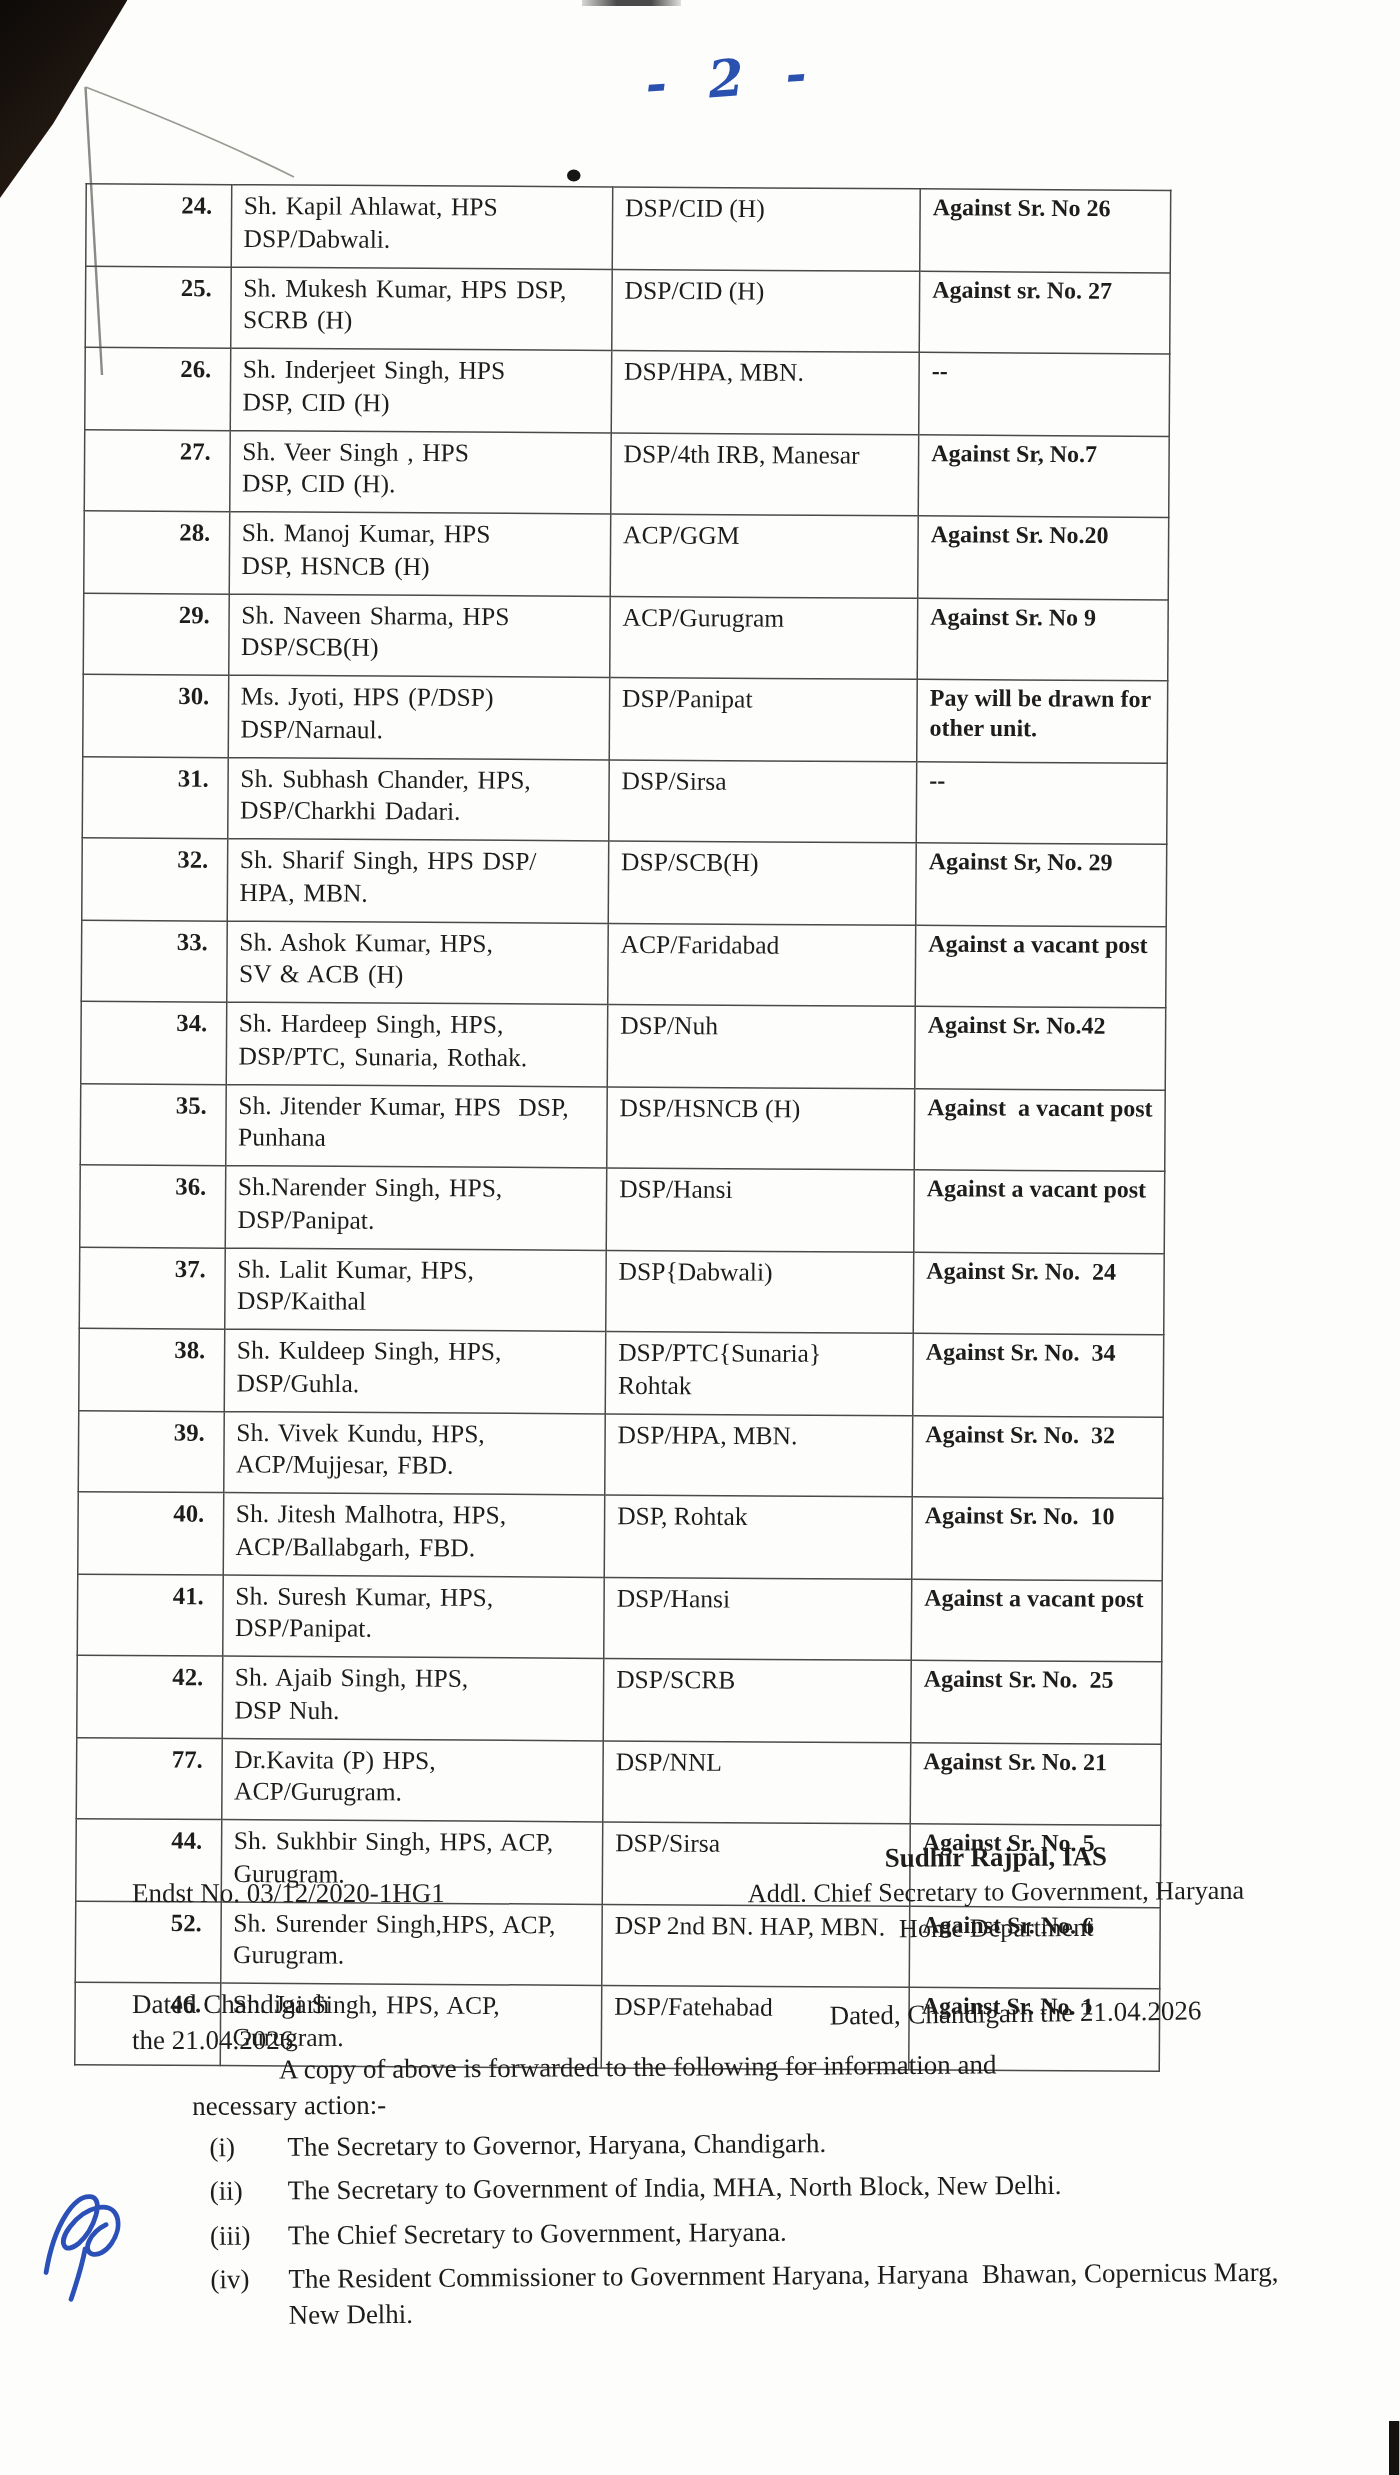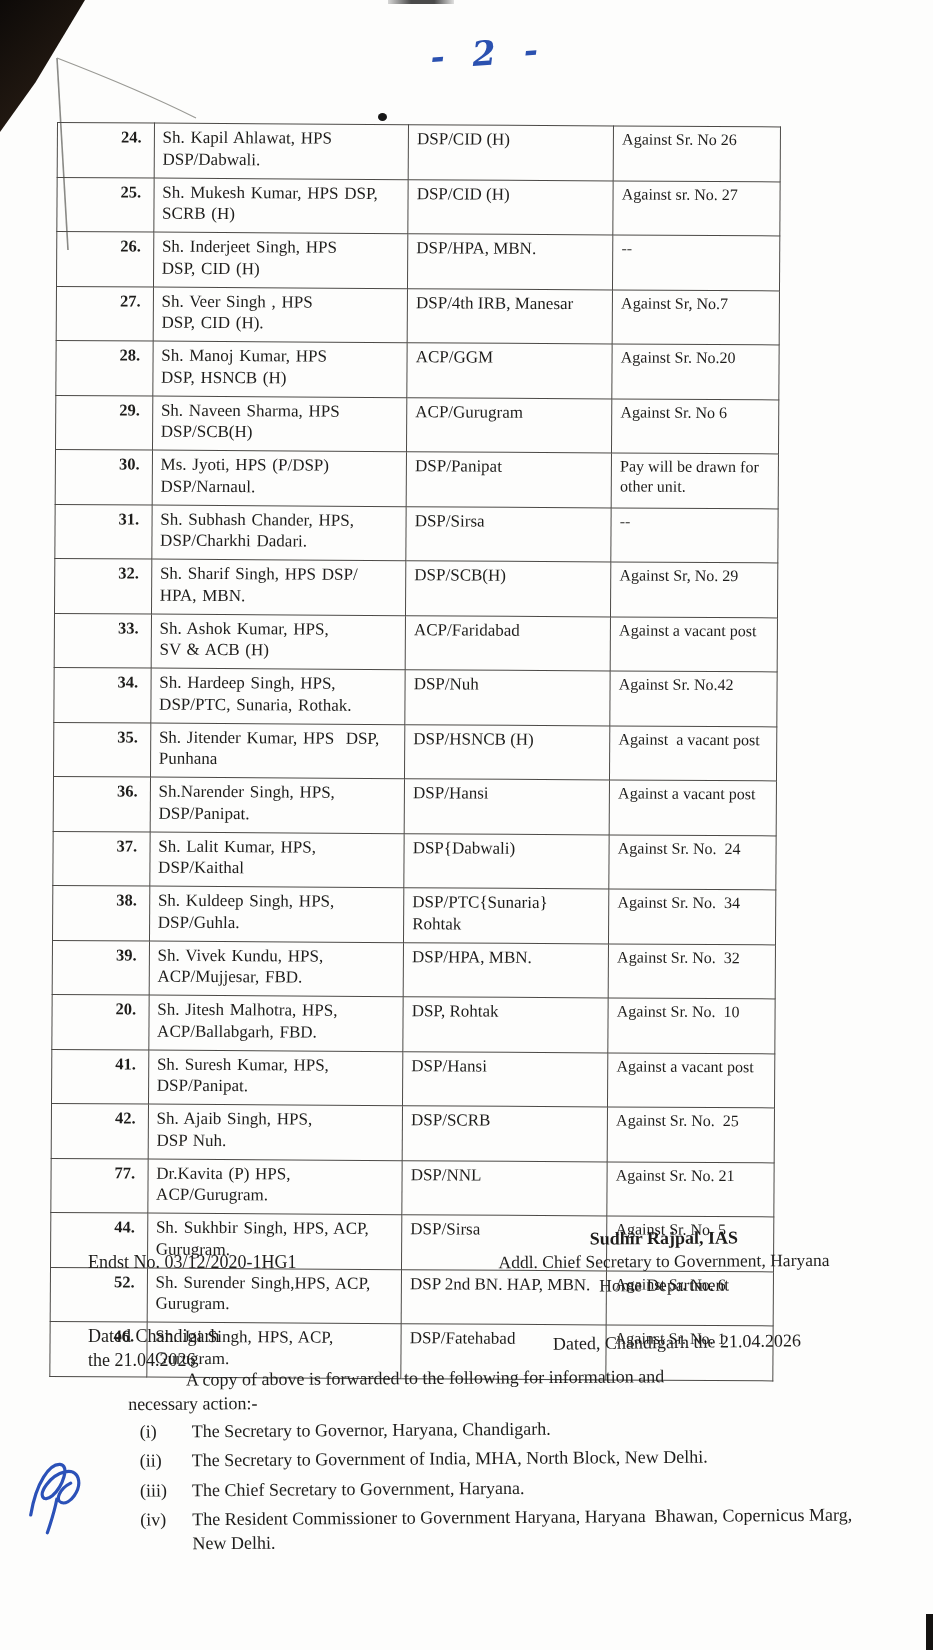--- a/index.html
+++ b/index.html
@@ -44,21 +44,21 @@
     border:1.4px solid #4c4a47;
     vertical-align:top;
     padding:3px 8px 7px 8px;
     font-size:17px;line-height:1.28;
     white-space:pre-wrap;
     height:42px;
   }
   td.c-sr{width:86px;text-align:right;padding-right:12px;font-weight:bold;font-size:16.5px;white-space:nowrap;}
   td.c-name{width:260px;word-spacing:1.5px;}
   td.c-post{width:198px;}
-  td.c-remark{width:172px;font-size:16px;padding-left:8px;padding-right:5px;}
+  td.c-remark{width:172px;font-size:16px;padding-left:8px;padding-right:5px;font-weight:bold;}
   
   .sign-block{
     position:absolute;left:438px;top:1226px;width:452px;text-align:center;
     font-size:17.5px;line-height:1.35;transform:rotate(-0.4deg);
   }
   .sign-name{font-weight:bold;font-size:18px;}
   .dated-block{
     position:absolute;left:88px;top:1276px;font-size:18px;line-height:1.35;margin-top:48px;
   }
   .endst-no{
@@ -134,21 +134,21 @@
 DSP, HSNCB (H)</td>
     <td class="c-post">ACP/GGM</td>
     <td class="c-remark">Against Sr. No.20</td>
   </tr>
 
   <tr>
     <td class="c-sr">29.</td>
     <td class="c-name">Sh. Naveen Sharma, HPS
 DSP/SCB(H)</td>
     <td class="c-post">ACP/Gurugram</td>
-    <td class="c-remark">Against Sr. No 6</td>
+    <td class="c-remark">Against Sr. No 9</td>
   </tr>
 
   <tr>
     <td class="c-sr">30.</td>
     <td class="c-name">Ms. Jyoti, HPS (P/DSP)
 DSP/Narnaul.</td>
     <td class="c-post">DSP/Panipat</td>
     <td class="c-remark">Pay will be drawn for
 other unit.</td>
   </tr>
@@ -220,21 +220,21 @@
 
   <tr>
     <td class="c-sr">39.</td>
     <td class="c-name">Sh. Vivek Kundu, HPS,
 ACP/Mujjesar, FBD.</td>
     <td class="c-post">DSP/HPA, MBN.</td>
     <td class="c-remark">Against Sr. No.  32</td>
   </tr>
 
   <tr>
-    <td class="c-sr">20.</td>
+    <td class="c-sr">40.</td>
     <td class="c-name">Sh. Jitesh Malhotra, HPS,
 ACP/Ballabgarh, FBD.</td>
     <td class="c-post">DSP, Rohtak</td>
     <td class="c-remark">Against Sr. No.  10</td>
   </tr>
 
   <tr>
     <td class="c-sr">41.</td>
     <td class="c-name">Sh. Suresh Kumar, HPS,
 DSP/Panipat.</td>

